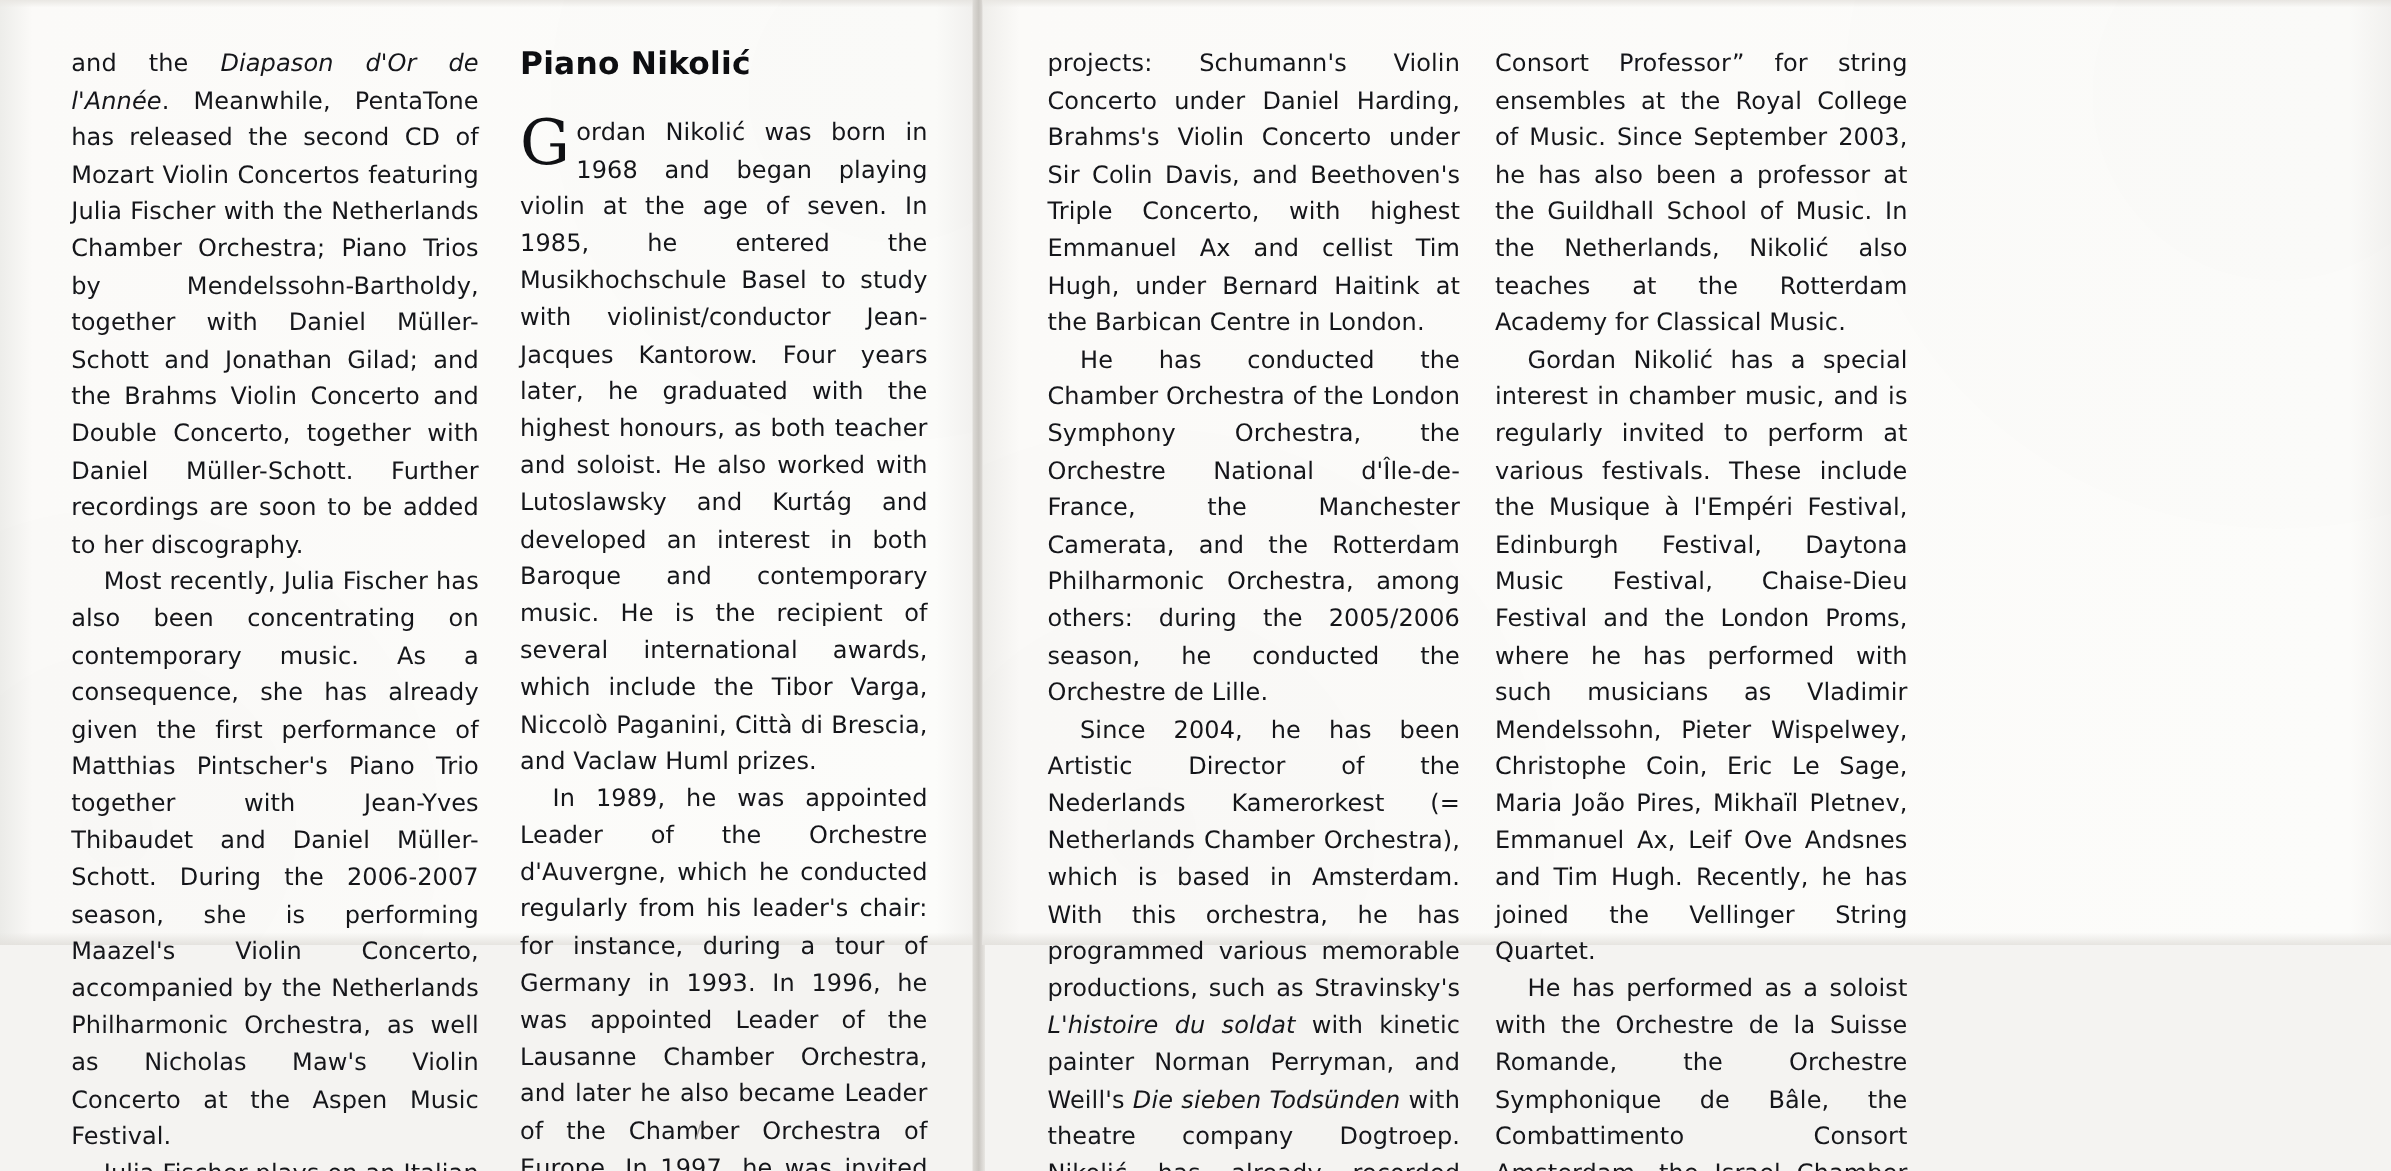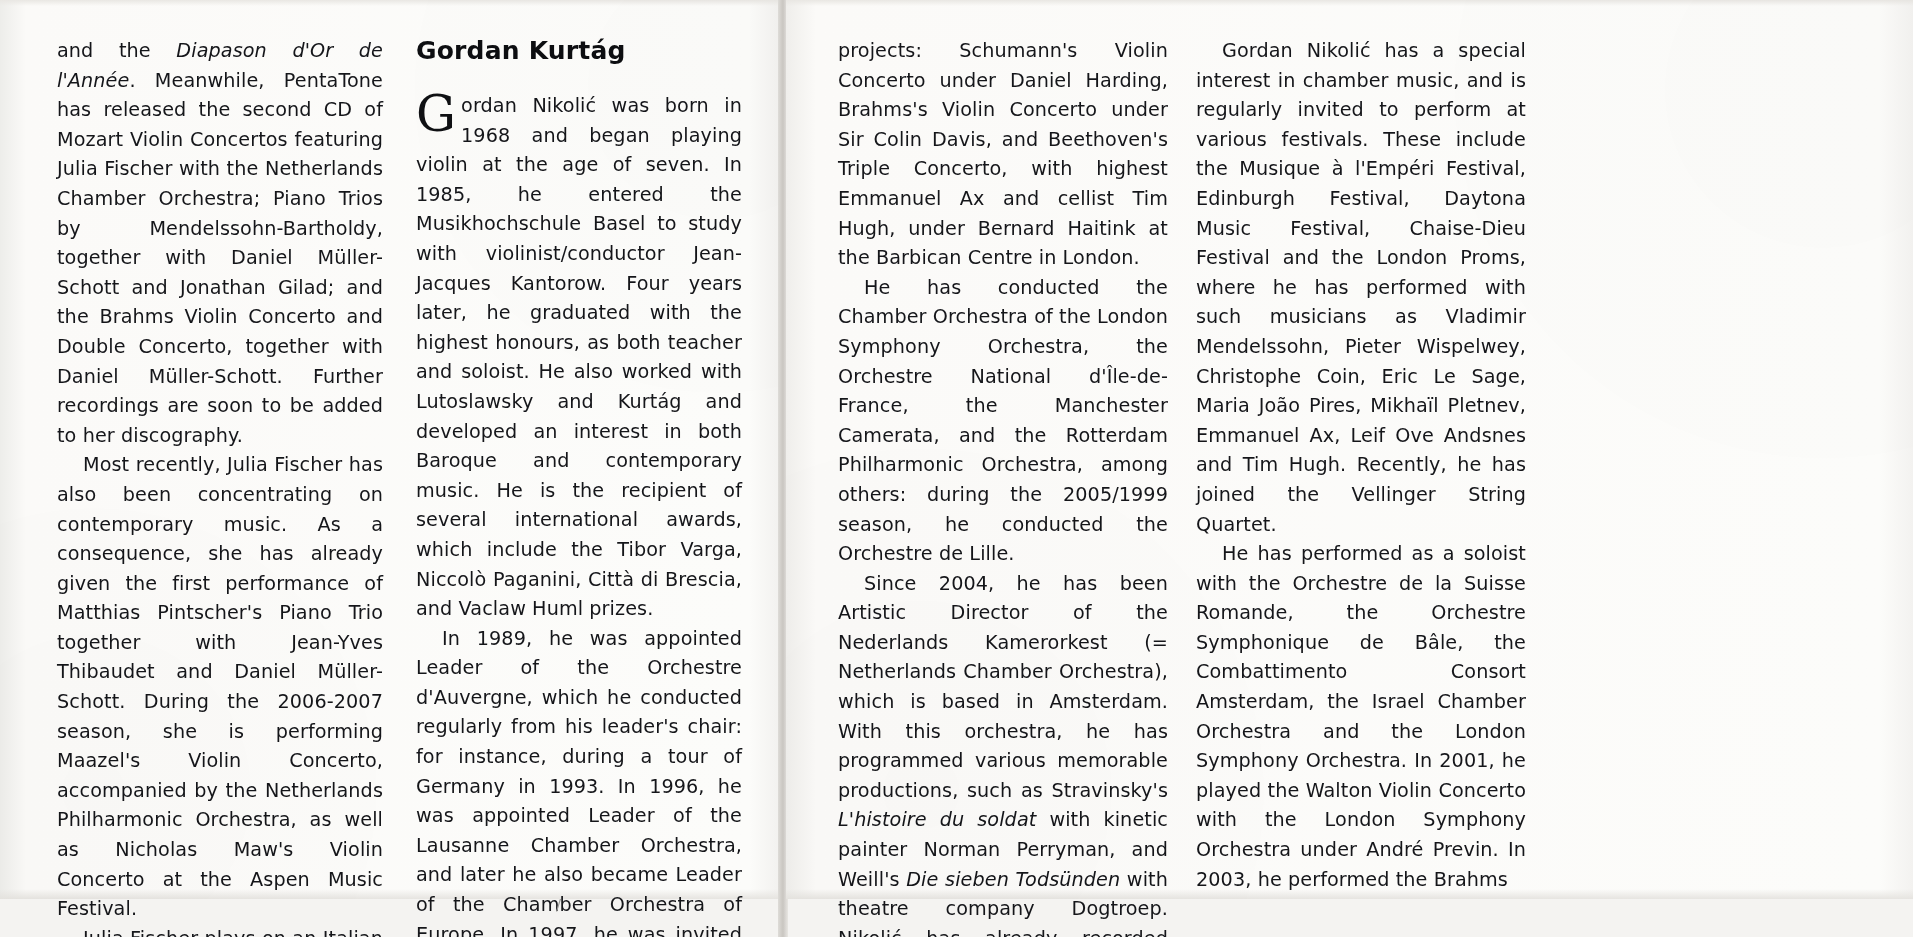--- a/index.html
+++ b/index.html
@@ -19,21 +19,21 @@
   .spread {
     position: relative;
     width: 1913px;
     height: 937px;
     background: #f4f3f1;
   }
 
   .page {
     position: absolute;
     top: 0;
-    height: 899px;
+    height: 756px;
     background: #fbfbfa;
     box-sizing: border-box;
   }
 
   .page-left {
     left: 0;
     width: 780px;
     background: linear-gradient(to right, #ededea 0px, #fbfaf8 26px, #fcfcfa 96%, #f2f1ef 100%);
   }
 
@@ -150,48 +150,49 @@
     <div class="col" style="left:57px; top:36px; width:326px;">
       <div class="body-text">
         <p><span>and the </span><em class="ital">Diapason d'Or de l'Année</em><span>. Meanwhile, PentaTone has released the second CD of Mozart Violin Concertos featuring Julia Fischer with the Netherlands Chamber Orchestra; Piano Trios by Mendelssohn-Bartholdy, together with Daniel Müller-Schott and Jonathan Gilad; and the Brahms Violin Concerto and Double Concerto, together with Daniel Müller-Schott. Further recordings are soon to be added to her discography.</span></p>
         <p class="indent">Most recently, Julia Fischer has also been concentrating on contemporary music. As a consequence, she has already given the first performance of Matthias Pintscher's Piano Trio together with Jean-Yves Thibaudet and Daniel Müller-Schott. During the 2006-2007 season, she is performing Maazel's Violin Concerto, accompanied by the Netherlands Philharmonic Orchestra, as well as Nicholas Maw's Violin Concerto at the Aspen Music Festival.</p>
         <p class="indent">Julia Fischer plays on an Italian violin made by Giovanni Battista Guadagnini, dating from 1750.</p>
 
       </div>
     </div>
 
     <div class="col" style="left:416px; top:36px; width:326px;">
-      <h2 class="heading">Gordan Kurtág</h2>
+      <h2 class="heading">Piano Nikolić</h2>
       <div class="body-text">
         <p class="dropcap-para"><span class="dropcap">G</span><span>ordan Nikolić was born in 1968 and began playing violin at the age of seven. In 1985, he entered the Musikhochschule Basel to study with violinist/conductor Jean-Jacques Kantorow. Four years later, he graduated with the highest honours, as both teacher and soloist. He also worked with Lutoslawsky and Kurtág and developed an interest in both Baroque and contemporary music. He is the recipient of several international awards, which include the Tibor Varga, Niccolò Paganini, Città di Brescia, and Vaclaw Huml prizes.</span></p>
         <p class="indent">In 1989, he was appointed Leader of the Orchestre d'Auvergne, which he conducted regularly from his leader's chair: for instance, during a tour of Germany in 1993. In 1996, he was appointed Leader of the Lausanne Chamber Orchestra, and later he also became Leader of the Chamber Orchestra of Europe. In 1997, he was invited to become Leader of the London Symphony Orchestra.</p>
 
       </div>
     </div>
 
     <div class="scan-noise"></div>
   </div>
 
   <div class="gutter"></div>
 
   <div class="page page-right">
     <div class="paper-edge-top"></div>
     <div class="paper-edge-bottom"></div>
 
     <div class="col" style="left:52px; top:36px; width:330px;">
       <div class="body-text">
         <p>projects: Schumann's Violin Concerto under Daniel Harding, Brahms's Violin Concerto under Sir Colin Davis, and Beethoven's Triple Concerto, with highest Emmanuel Ax and cellist Tim Hugh, under Bernard Haitink at the Barbican Centre in London.</p>
-        <p class="indent">He has conducted the Chamber Orchestra of the London Symphony Orchestra, the Orchestre National d'Île-de-France, the Manchester Camerata, and the Rotterdam Philharmonic Orchestra, among others: during the 2005/1999 season, he conducted the Orchestre de Lille.</p>
+        <p class="indent">He has conducted the Chamber Orchestra of the London Symphony Orchestra, the Orchestre National d'Île-de-France, the Manchester Camerata, and the Rotterdam Philharmonic Orchestra, among others: during the 2005/2006 season, he conducted the Orchestre de Lille.</p>
         <p class="indent"><span>Since 2004, he has been Artistic Director of the Nederlands Kamerorkest (= Netherlands Chamber Orchestra), which is based in Amsterdam. With this orchestra, he has programmed various memorable productions, such as Stravinsky's </span><em class="ital">L'histoire du soldat</em><span> with kinetic painter Norman Perryman, and Weill's </span><em class="ital">Die sieben Todsünden</em><span> with theatre company Dogtroep. Nikolić has already recorded several CDs with the Netherlands Chamber Orchestra, which include works by Britten, Bartók and Hartmann, among others.</span></p>
 
       </div>
     </div>
 
     <div class="col" style="left:410px; top:36px; width:330px;">
       <div class="body-text">
+        <p>Consort Professor” for string ensembles at the Royal College of Music. Since September 2003, he has also been a professor at the Guildhall School of Music. In the Netherlands, Nikolić also teaches at the Rotterdam Academy for Classical Music.</p>
         <p class="indent">Gordan Nikolić has a special interest in chamber music, and is regularly invited to perform at various festivals. These include the Musique à l'Empéri Festival, Edinburgh Festival, Daytona Music Festival, Chaise-Dieu Festival and the London Proms, where he has performed with such musicians as Vladimir Mendelssohn, Pieter Wispelwey, Christophe Coin, Eric Le Sage, Maria João Pires, Mikhaïl Pletnev, Emmanuel Ax, Leif Ove Andsnes and Tim Hugh. Recently, he has joined the Vellinger String Quartet.</p>
         <p class="indent">He has performed as a soloist with the Orchestre de la Suisse Romande, the Orchestre Symphonique de Bâle, the Combattimento Consort Amsterdam, the Israel Chamber Orchestra and the London Symphony Orchestra. In 2001, he played the Walton Violin Concerto with the London Symphony Orchestra under André Previn. In 2003, he performed the Brahms</p>
       </div>
     </div>
 
     <div class="scan-noise"></div>
   </div>
 
   <div class="page-mark" style="left:556px; top:896px;">/</div>
 

